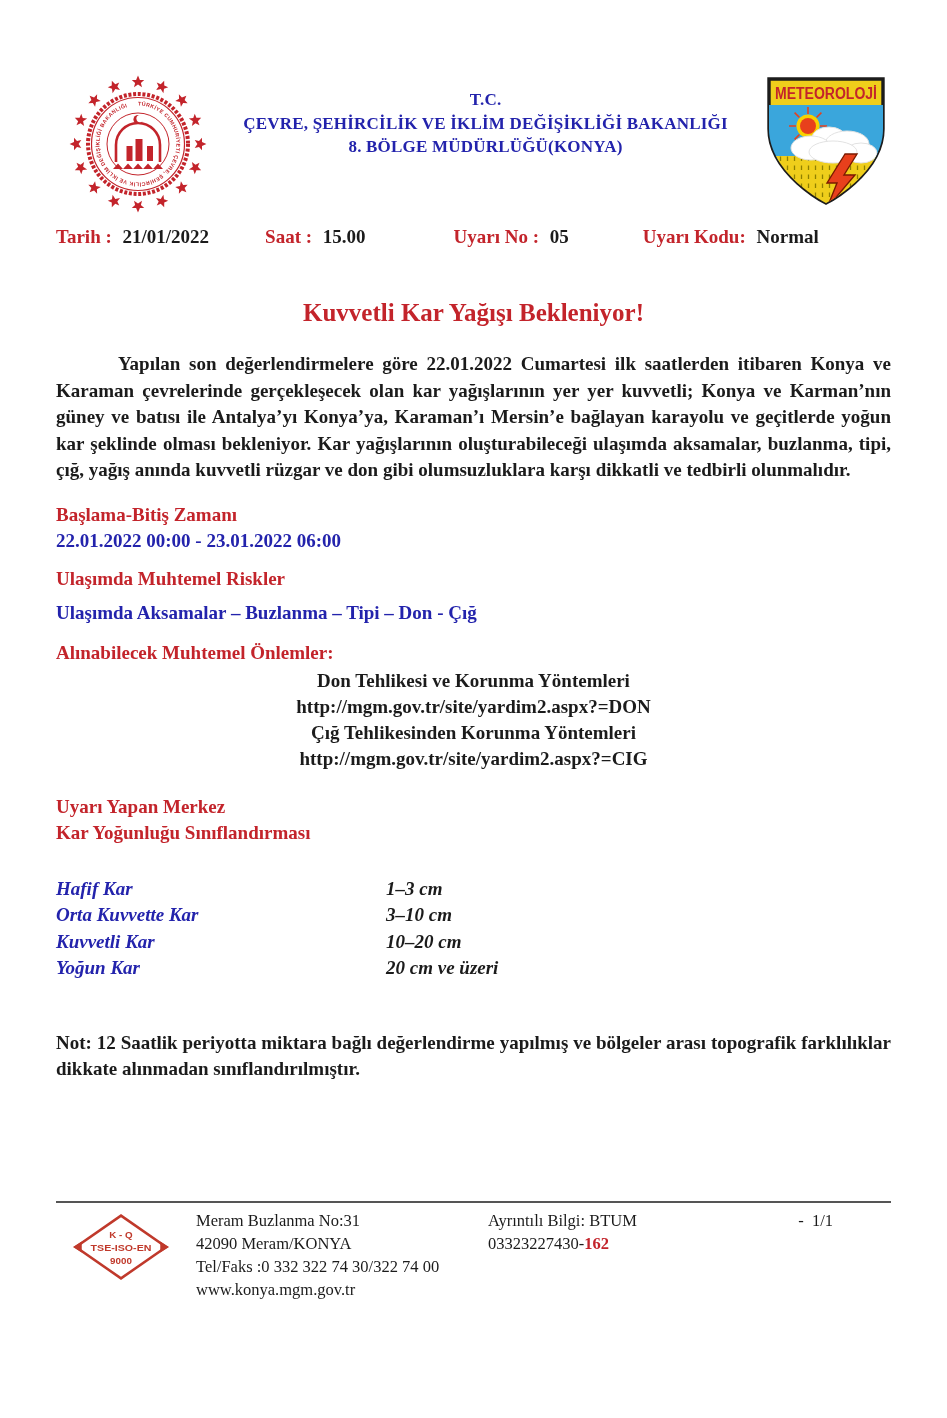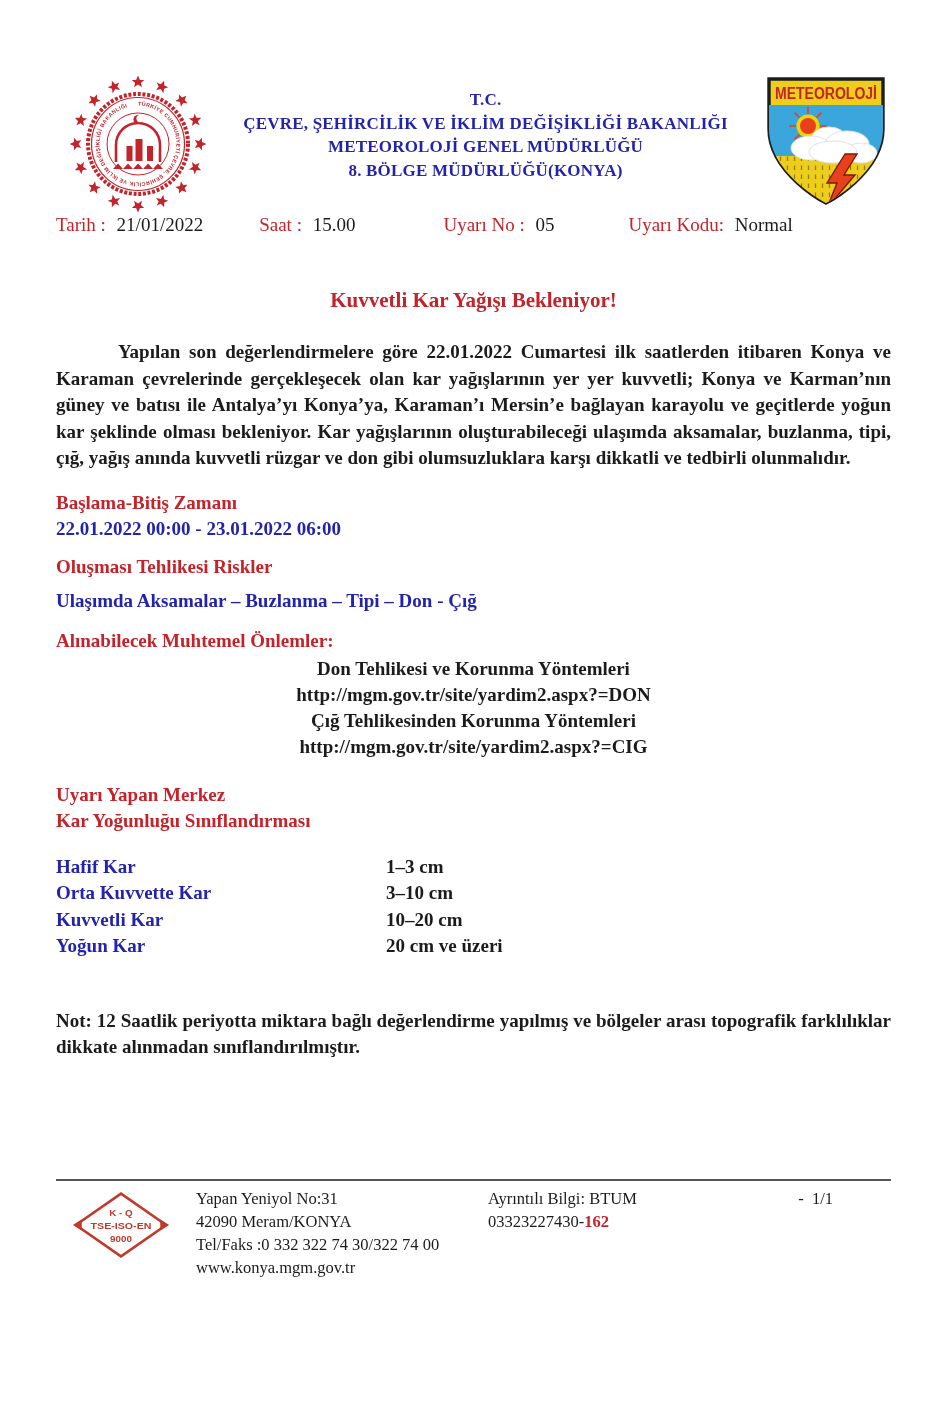--- a/index.html
+++ b/index.html
@@ -12,49 +12,49 @@
   .page{width:947px; height:1418px; padding:0 56px; overflow:hidden; position:relative;}
 
   
   .header{display:flex; align-items:flex-start; margin-top:74px;}
   .seal-wrap{width:140px; height:140px; flex:0 0 auto; margin-left:12px;}
   .header-center{flex:1 1 auto; text-align:center; padding-top:14px;}
   .org-line{color:var(--blue); font-weight:bold; font-size:17px; line-height:23.5px; letter-spacing:.2px;}
   .shield-wrap{width:126px; height:134px; flex:0 0 auto; margin-right:2px;}
 
   
-  .meta-row{display:flex; font-size:19px; font-weight:normal; white-space:nowrap;}
+  .meta-row{display:flex; margin-top:12px; font-size:19px; font-weight:bold; white-space:nowrap;}
   .meta-item .lbl{color:var(--red);}
   .meta-item .val{color:var(--ink); margin-left:6px;}
   .meta-item:nth-child(2){margin-left:56px;}
   .meta-item:nth-child(3){margin-left:88px;}
   .meta-item:nth-child(4){margin-left:74px;}
 
   
   .title-block{text-align:center; margin-top:50px; color:var(--red); font-weight:bold;}
   .title-main{font-size:23.5px; line-height:31px; letter-spacing:.4px;}
-  .title-sub{font-size:21px; line-height:29px;}
+  .title-sub{font-size:25px; line-height:29px;}
 
   
   .summary{margin-top:24px; font-size:19px; font-weight:bold; line-height:26.5px;
            text-align:justify; text-indent:62px;}
 
   .sec-h{color:var(--red); font-weight:bold; font-size:19px; line-height:26px;}
   .sec-blue{color:var(--blue); font-weight:bold; font-size:19px; line-height:26px;}
   .sec-black{color:var(--ink); font-weight:bold; font-size:19px; line-height:26px;}
 
   .mt-start{margin-top:18px;}
   .mt-risks{margin-top:12px;}
   .mt-riskval{margin-top:8px;}
   .mt-measures-h{margin-top:14px;}
   .mt-measures{margin-top:2px;text-align:center;}
   .mt-center-h{margin-top:22px;}
   .mt-center-v{margin-top:8px;}
   .mt-class-h{}
-  .mt-table{margin-top:20px;}
+  .mt-table{margin-top:30px;font-style:italic;}
   .class-row{display:flex; font-size:19px; font-weight:bold; line-height:26.5px;}
   .class-label{color:var(--blue); width:330px; flex:0 0 auto;}
   .class-value{color:var(--ink);}
   .note{margin-top:48px; font-size:19px; font-weight:bold; line-height:26.5px; text-align:justify;}
 
   
   .footer{margin-top:118px; border-top:2px solid var(--line); padding-top:6px;
           display:flex; align-items:flex-start; font-size:16.5px; line-height:23px;}
   .tse-wrap{width:102px; height:72px; flex:0 0 auto; margin-left:14px; margin-top:2px;}
   .addr-col{margin-left:24px; width:292px; flex:0 0 auto;}
@@ -107,21 +107,20 @@
           <rect x="67.5" y="65" width="7" height="22" fill="var(--red)"></rect>
           <rect x="79" y="72" width="6" height="15" fill="var(--red)"></rect>
           <path d="M45,95 l5,-5.5 5,5.5 5,-5.5 5,5.5 5,-5.5 5,5.5 5,-5.5 5,5.5 5,-5.5 5,5.5 z" fill="var(--red)"></path>
         </g>
       </svg>
     </div>
 
     <div class="header-center">
       <div class="org-line">T.C.</div>
       <div class="org-line">ÇEVRE, ŞEHİRCİLİK VE İKLİM DEĞİŞİKLİĞİ BAKANLIĞI</div>
-      <div class="org-line">METEOROLOJİ GENEL MÜDÜRLÜĞÜ</div>
       <div class="org-line">8. BÖLGE  MÜDÜRLÜĞÜ(KONYA)</div>
     </div>
 
     <div class="shield-wrap">
       <svg viewBox="0 0 126 134" width="126" height="134">
         <defs>
           <clipPath id="shieldClip">
             <path d="M6,5 H120 V55 C120,100 63,129 63,129 C63,129 6,100 6,55 Z"></path>
           </clipPath>
           <pattern id="rainPat" width="7" height="9" patternUnits="userSpaceOnUse">
@@ -182,21 +181,21 @@
 
   <div class="title-block">
     <div class="title-sub">Kuvvetli Kar Yağışı Bekleniyor!</div>
   </div>
 
   <p class="summary">Yapılan son değerlendirmelere göre 22.01.2022 Cumartesi ilk saatlerden itibaren Konya ve Karaman çevrelerinde gerçekleşecek olan kar yağışlarının yer yer kuvvetli; Konya ve Karman’nın güney ve batısı ile Antalya’yı Konya’ya, Karaman’ı Mersin’e bağlayan karayolu ve geçitlerde yoğun kar şeklinde olması bekleniyor. Kar yağışlarının oluşturabileceği ulaşımda aksamalar, buzlanma, tipi, çığ, yağış anında kuvvetli rüzgar ve don gibi olumsuzluklara karşı dikkatli ve tedbirli olunmalıdır.</p>
 
   <div class="sec-h mt-start">Başlama-Bitiş Zamanı</div>
   <div class="sec-blue">22.01.2022 00:00 - 23.01.2022 06:00</div>
 
-  <div class="sec-h mt-risks">Oluşması Tehlikesi Riskler</div>
+  <div class="sec-h mt-risks">Ulaşımda Muhtemel Riskler</div>
   <div class="sec-blue mt-riskval">Ulaşımda Aksamalar – Buzlanma – Tipi – Don - Çığ</div>
 
   <div class="sec-h mt-measures-h">Alınabilecek Muhtemel Önlemler:</div>
   <div class="mt-measures">
     <div class="sec-black">Don Tehlikesi ve Korunma Yöntemleri</div>
     <div class="sec-black">http://mgm.gov.tr/site/yardim2.aspx?=DON</div>
     <div class="sec-black">Çığ Tehlikesinden Korunma Yöntemleri</div>
     <div class="sec-black">http://mgm.gov.tr/site/yardim2.aspx?=CIG</div>
   </div>
 
@@ -233,21 +232,21 @@
         <path d="M101,36 l-9,-5.5 v11 z" fill="#C0392B"></path>
         <g fill="#C0392B" font-family="Liberation Sans, sans-serif" font-weight="bold" text-anchor="middle">
           <text x="52" y="27" font-size="10">K - Q</text>
           <text x="52" y="40" font-size="10" textLength="62" lengthAdjust="spacingAndGlyphs">TSE-ISO-EN</text>
           <text x="52" y="53" font-size="10">9000</text>
         </g>
       </svg>
     </div>
 
     <div class="addr-col">
-      <div>Yapan Yeniyol  No:31</div>
+      <div>Meram Buzlanma  No:31</div>
       <div>42090 Meram/KONYA</div>
       <div>Tel/Faks :0 332 322 74 30/322 74 00</div>
       <div>www.konya.mgm.gov.tr</div>
     </div>
 
     <div class="info-col">
       <div>Ayrıntılı Bilgi: BTUM</div>
       <div class="phone">
         <span>03323227430-</span><span class="ext">162</span>
       </div>

